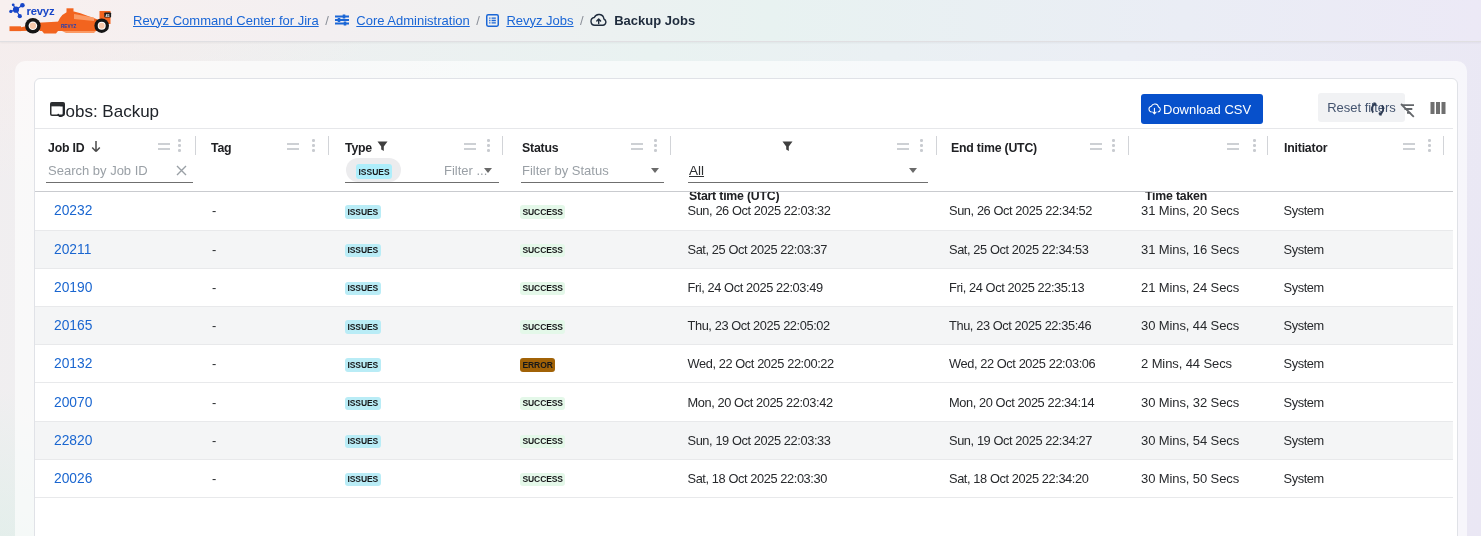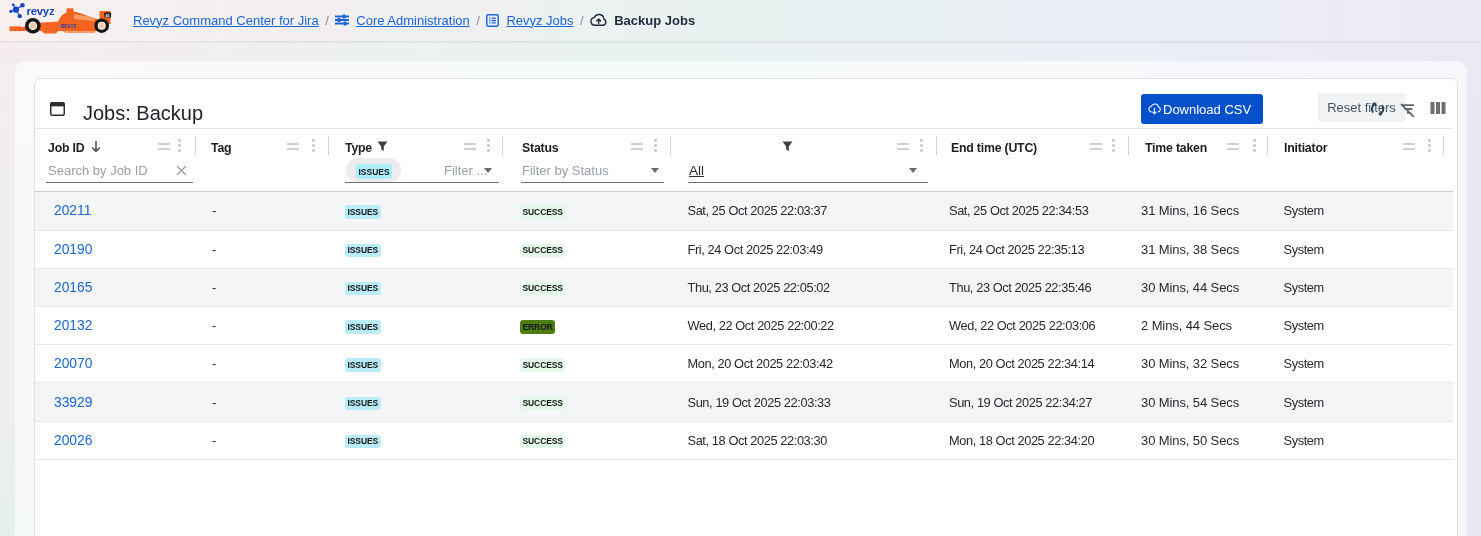--- a/index.html
+++ b/index.html
@@ -28,21 +28,21 @@
 .outer {
   position:absolute; left:15px; top:61px; width:1452px; height:600px;
   background:rgba(255,255,255,0.62); border-radius:10px;
 }
 .card {
   position:absolute; left:34px; top:78px; width:1424px; height:600px;
   background:#ffffff; border:1px solid #e0e2e7; border-radius:6px 6px 0 0;
 }
 .titlerow { position:absolute; left:0; top:0; width:100%; height:50px; }
 .titlerow:after { content:""; position:absolute; left:0; bottom:0; width:1418px; height:1px; background:#e6e7ea; }
-.title { position:absolute; left:48px; top:23px; font-size:20px; color:#20242a; }
+.title { position:absolute; left:22px; top:23px; font-size:17px; color:#20242a; }
 .titleico { position:absolute; left:15px; top:23px; }
 
 .btn-csv { position:absolute; left:1106px; top:15px; width:122px; height:30px; background:#0750cb; border-radius:3px; color:#fff; font-size:13px; display:flex; align-items:center; justify-content:flex-start; padding-left:7px; gap:2px; }
 .btn-reset { position:absolute; left:1235px; top:14px; width:87px; height:29px; background:#f1f2f4; border-radius:3px; color:#44546f; font-size:13px; display:flex; align-items:center; justify-content:center;margin-left:48px; }
 .tico { position:absolute; top:21px; }
 
 .thead { position:absolute; left:0; top:50px; width:100%; height:63px; background:#fff; }
 .thead:after { content:""; position:absolute; left:0; bottom:0; width:1418px; height:1px; background:#c9cbcf; }
 .hlabel { position:absolute; top:12px; font-size:12.3px; font-weight:bold; color:#202124; letter-spacing:-0.2px; }
 .hsep { position:absolute; top:7px; width:1px; height:19px; background:#d2d4d8; }
@@ -61,21 +61,21 @@
 table.grid td.c2 { padding-left:17px; }
 table.grid td.c3 { padding-left:17.5px; }
 table.grid td.c4 { padding-left:17px; }
 table.grid td.c5 { padding-left:12.5px; }
 table.grid td.c6 { padding-left:13px; font-size:13px; letter-spacing:-0.1px; }
 table.grid td.c7 { padding-left:16px; }
 a.jid { color:#1a66d0; text-decoration:none; font-size:13.8px; letter-spacing:0; }
 .chip { display:inline-block; font-size:8.5px; font-weight:bold; letter-spacing:-0.1px; padding:2.5px 2.5px; border-radius:3px; color:#17181a; line-height:1; }
 .chip.issues { background:#b9ecf6; }
 .chip.success { background:#e4f8e9; }
-.chip.error { background:#4d7c0f; }
+.chip.error { background:#a16207; }
 </style>
 </head>
 <body>
 <div class="topbar">
 
   <svg width="125" height="42" viewBox="0 0 125 42" style="position:absolute;left:0px;top:0;">
     <g fill="#1746c8">
       <circle cx="16" cy="9.7" r="3.1"></circle>
       <circle cx="22.4" cy="5.3" r="2.3"></circle>
       <circle cx="10.8" cy="11.4" r="1.6"></circle>
@@ -235,21 +235,21 @@
 
     <div class="hlabel" style="left:916px;">End time (UTC)</div>
     <div class="heq" style="left:1055px;"></div>
     <div class="hdots" style="left:1077px;">
         <i></i>
         <i></i>
         <i></i>
       </div>
     <div class="hsep" style="left:1093px;"></div>
 
-    <div class="hlabel" style="left:1110px;">Time taken</div>
+    <div class="hlabel" style="left:1110px;margin-top:48px;">Time taken</div>
     <div class="heq" style="left:1192px;"></div>
     <div class="hdots" style="left:1218px;">
         <i></i>
         <i></i>
         <i></i>
       </div>
     <div class="hsep" style="left:1232px;"></div>
 
     <div class="hlabel" style="left:1249px;">Initiator</div>
     <div class="heq" style="left:1368px;"></div>
@@ -287,39 +287,50 @@
         <col style="width:133px">
         <col style="width:174.5px">
         <col style="width:168px">
         <col style="width:266px">
         <col style="width:191.5px">
         <col style="width:139.5px">
         <col style="width:175.5px">
         <col style="width:10px">
     </colgroup>
     <tbody>
+        <tr>
+          <td class="c0"><a class="jid" href="#">20232</a></td>
+          <td class="c1">-</td>
+          <td class="c2"><span class="chip issues">ISSUES</span></td>
+          <td class="c3"><span class="chip success">SUCCESS</span></td>
+          <td class="c4">Sun, 26 Oct 2025 22:03:32</td>
+          <td class="c5">Sun, 26 Oct 2025 22:34:52</td>
+          <td class="c6">31 Mins, 20 Secs</td>
+          <td class="c7">System</td>
+          <td></td>
+        </tr>
     <tr class="alt">
           <td class="c0"><a class="jid" href="#">20211</a></td>
           <td class="c1">-</td>
           <td class="c2"><span class="chip issues">ISSUES</span></td>
           <td class="c3"><span class="chip success">SUCCESS</span></td>
           <td class="c4">Sat, 25 Oct 2025 22:03:37</td>
           <td class="c5">Sat, 25 Oct 2025 22:34:53</td>
           <td class="c6">31 Mins, 16 Secs</td>
           <td class="c7">System</td>
           <td></td>
         </tr>
     <tr>
           <td class="c0"><a class="jid" href="#">20190</a></td>
           <td class="c1">-</td>
           <td class="c2"><span class="chip issues">ISSUES</span></td>
           <td class="c3"><span class="chip success">SUCCESS</span></td>
           <td class="c4">Fri, 24 Oct 2025 22:03:49</td>
           <td class="c5">Fri, 24 Oct 2025 22:35:13</td>
-          <td class="c6">31 Mins, 38 Secs</td>
+          <td class="c6">21 Mins, 24 Secs</td>
           <td class="c7">System</td>
           <td></td>
         </tr>
     <tr class="alt">
           <td class="c0"><a class="jid" href="#">20165</a></td>
           <td class="c1">-</td>
           <td class="c2"><span class="chip issues">ISSUES</span></td>
           <td class="c3"><span class="chip success">SUCCESS</span></td>
           <td class="c4">Thu, 23 Oct 2025 22:05:02</td>
           <td class="c5">Thu, 23 Oct 2025 22:35:46</td>
@@ -343,36 +354,36 @@
           <td class="c1">-</td>
           <td class="c2"><span class="chip issues">ISSUES</span></td>
           <td class="c3"><span class="chip success">SUCCESS</span></td>
           <td class="c4">Mon, 20 Oct 2025 22:03:42</td>
           <td class="c5">Mon, 20 Oct 2025 22:34:14</td>
           <td class="c6">30 Mins, 32 Secs</td>
           <td class="c7">System</td>
           <td></td>
         </tr>
     <tr class="alt">
-          <td class="c0"><a class="jid" href="#">33929</a></td>
+          <td class="c0"><a class="jid" href="#">22820</a></td>
           <td class="c1">-</td>
           <td class="c2"><span class="chip issues">ISSUES</span></td>
           <td class="c3"><span class="chip success">SUCCESS</span></td>
           <td class="c4">Sun, 19 Oct 2025 22:03:33</td>
           <td class="c5">Sun, 19 Oct 2025 22:34:27</td>
           <td class="c6">30 Mins, 54 Secs</td>
           <td class="c7">System</td>
           <td></td>
         </tr>
     <tr>
           <td class="c0"><a class="jid" href="#">20026</a></td>
           <td class="c1">-</td>
           <td class="c2"><span class="chip issues">ISSUES</span></td>
           <td class="c3"><span class="chip success">SUCCESS</span></td>
           <td class="c4">Sat, 18 Oct 2025 22:03:30</td>
-          <td class="c5">Mon, 18 Oct 2025 22:34:20</td>
+          <td class="c5">Sat, 18 Oct 2025 22:34:20</td>
           <td class="c6">30 Mins, 50 Secs</td>
           <td class="c7">System</td>
           <td></td>
         </tr>
   </tbody>
     </table>
 </div>
 
 </body></html>

